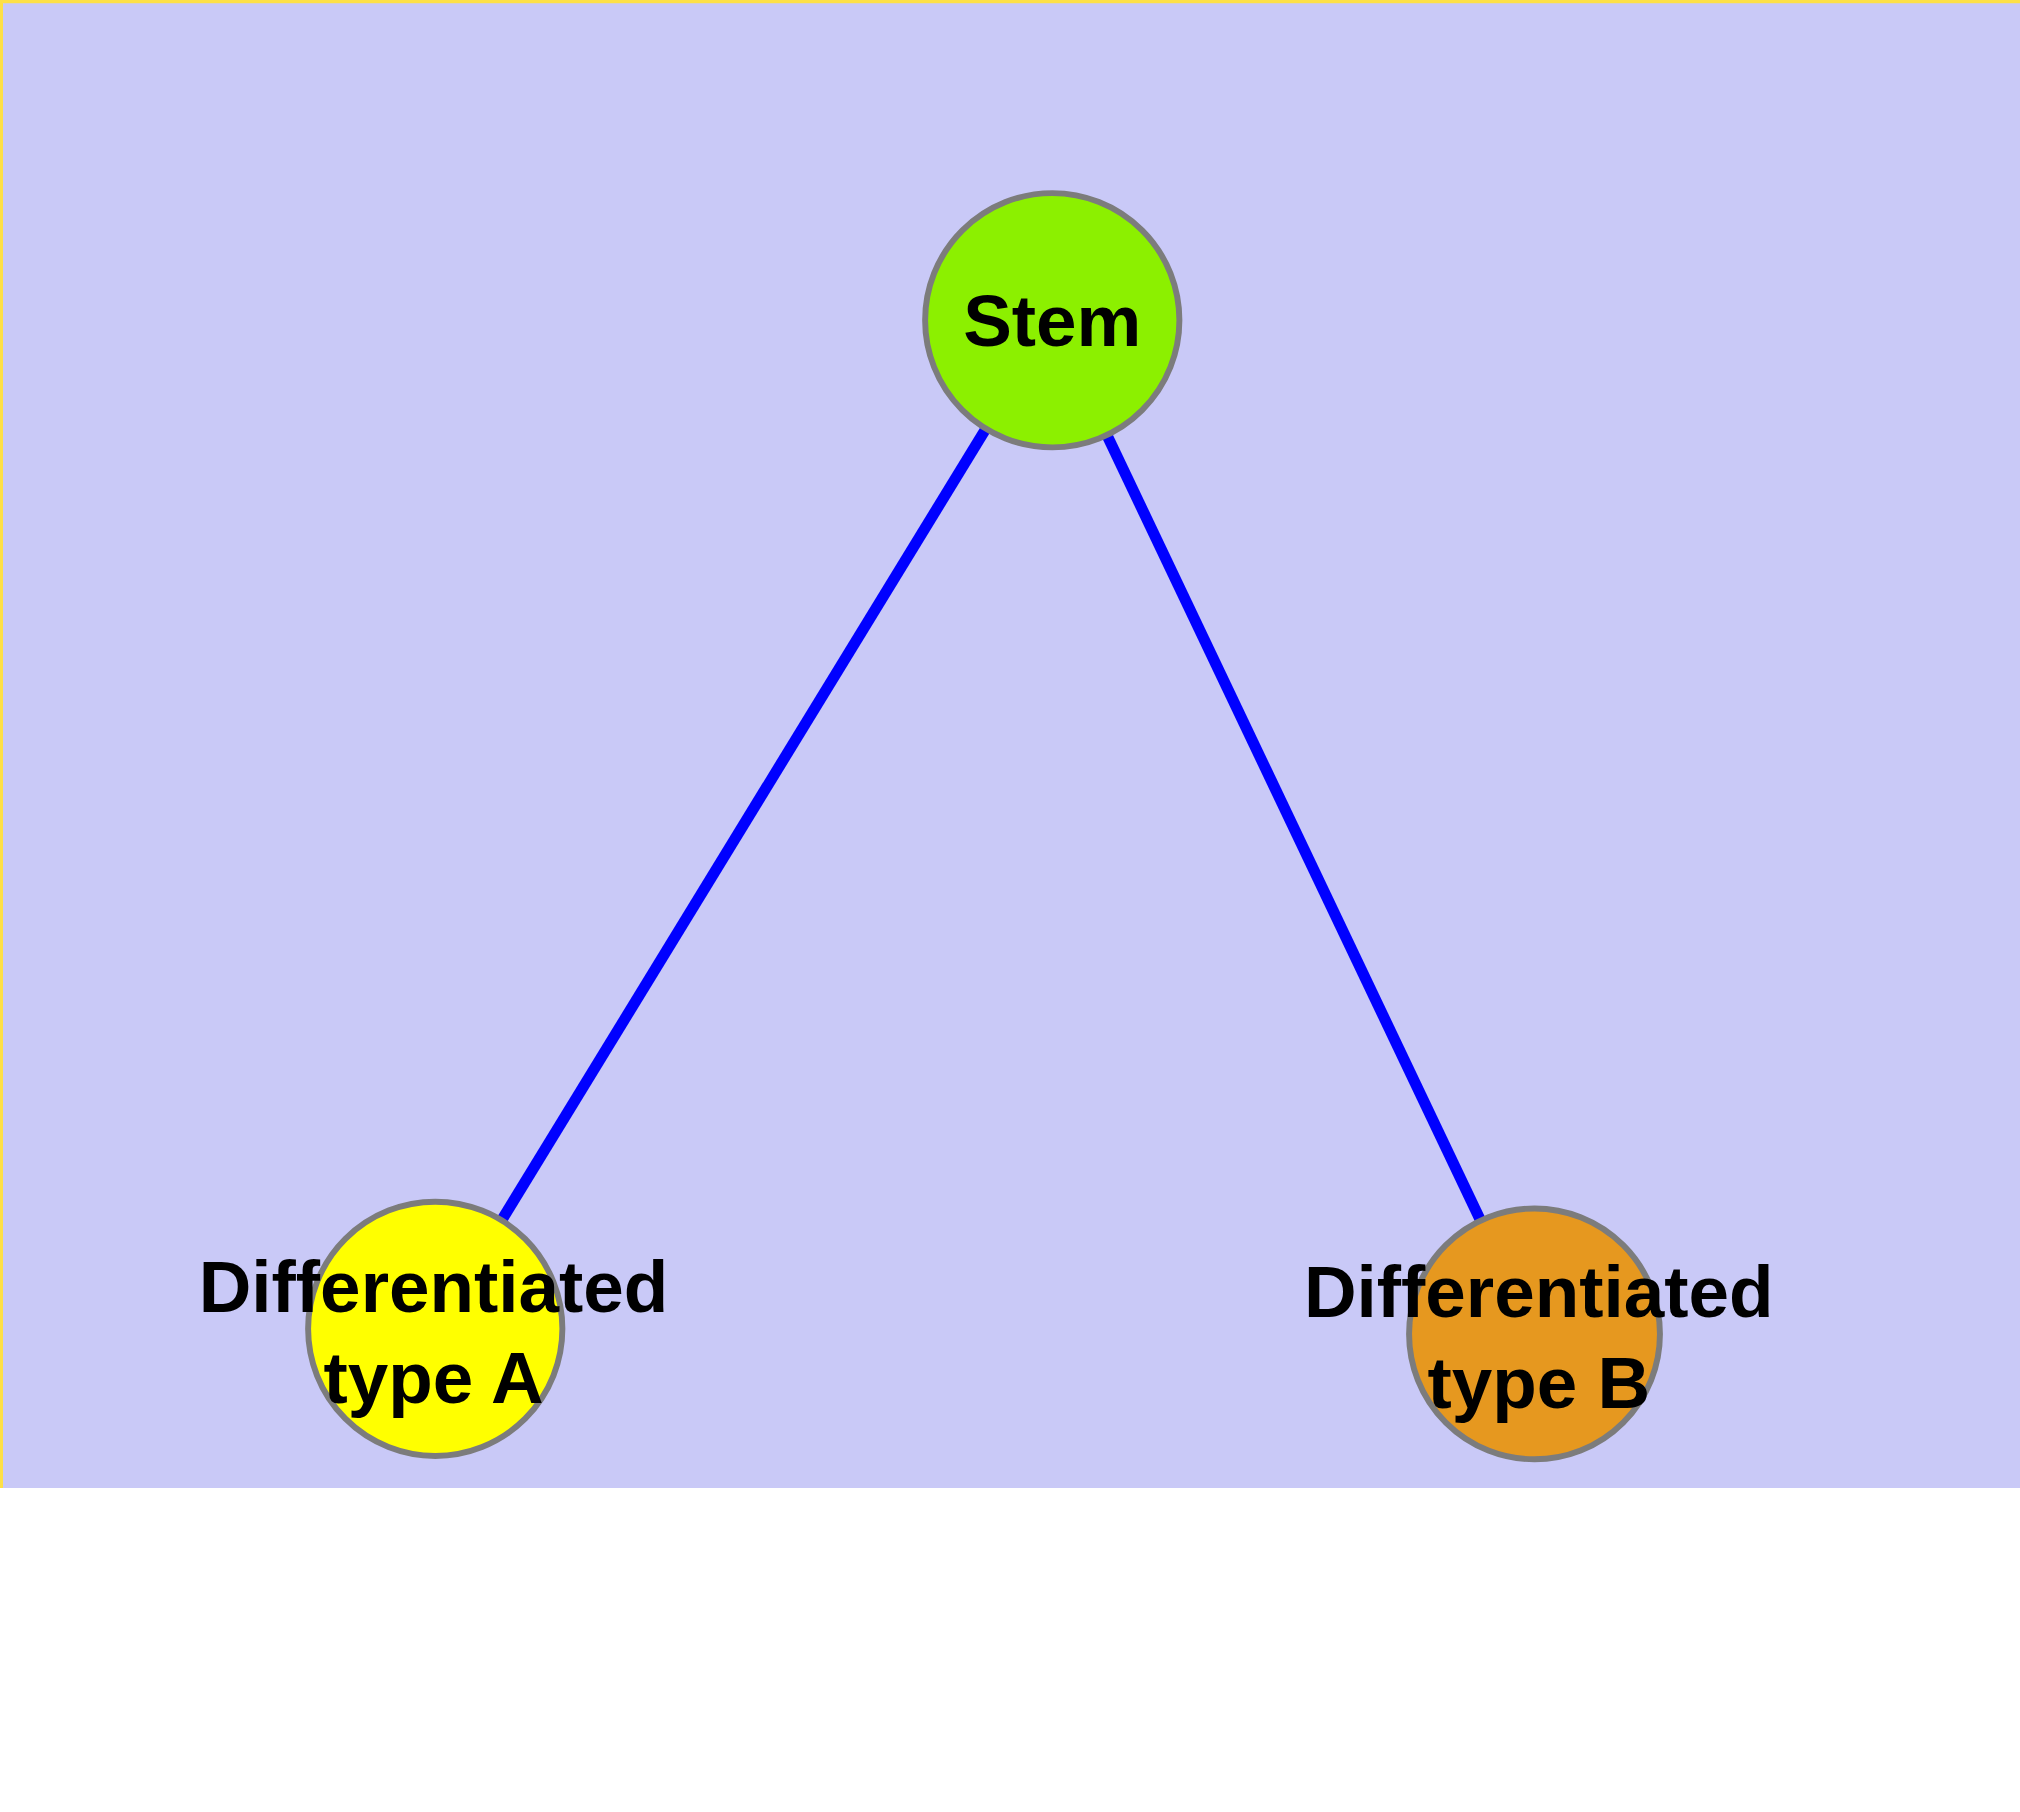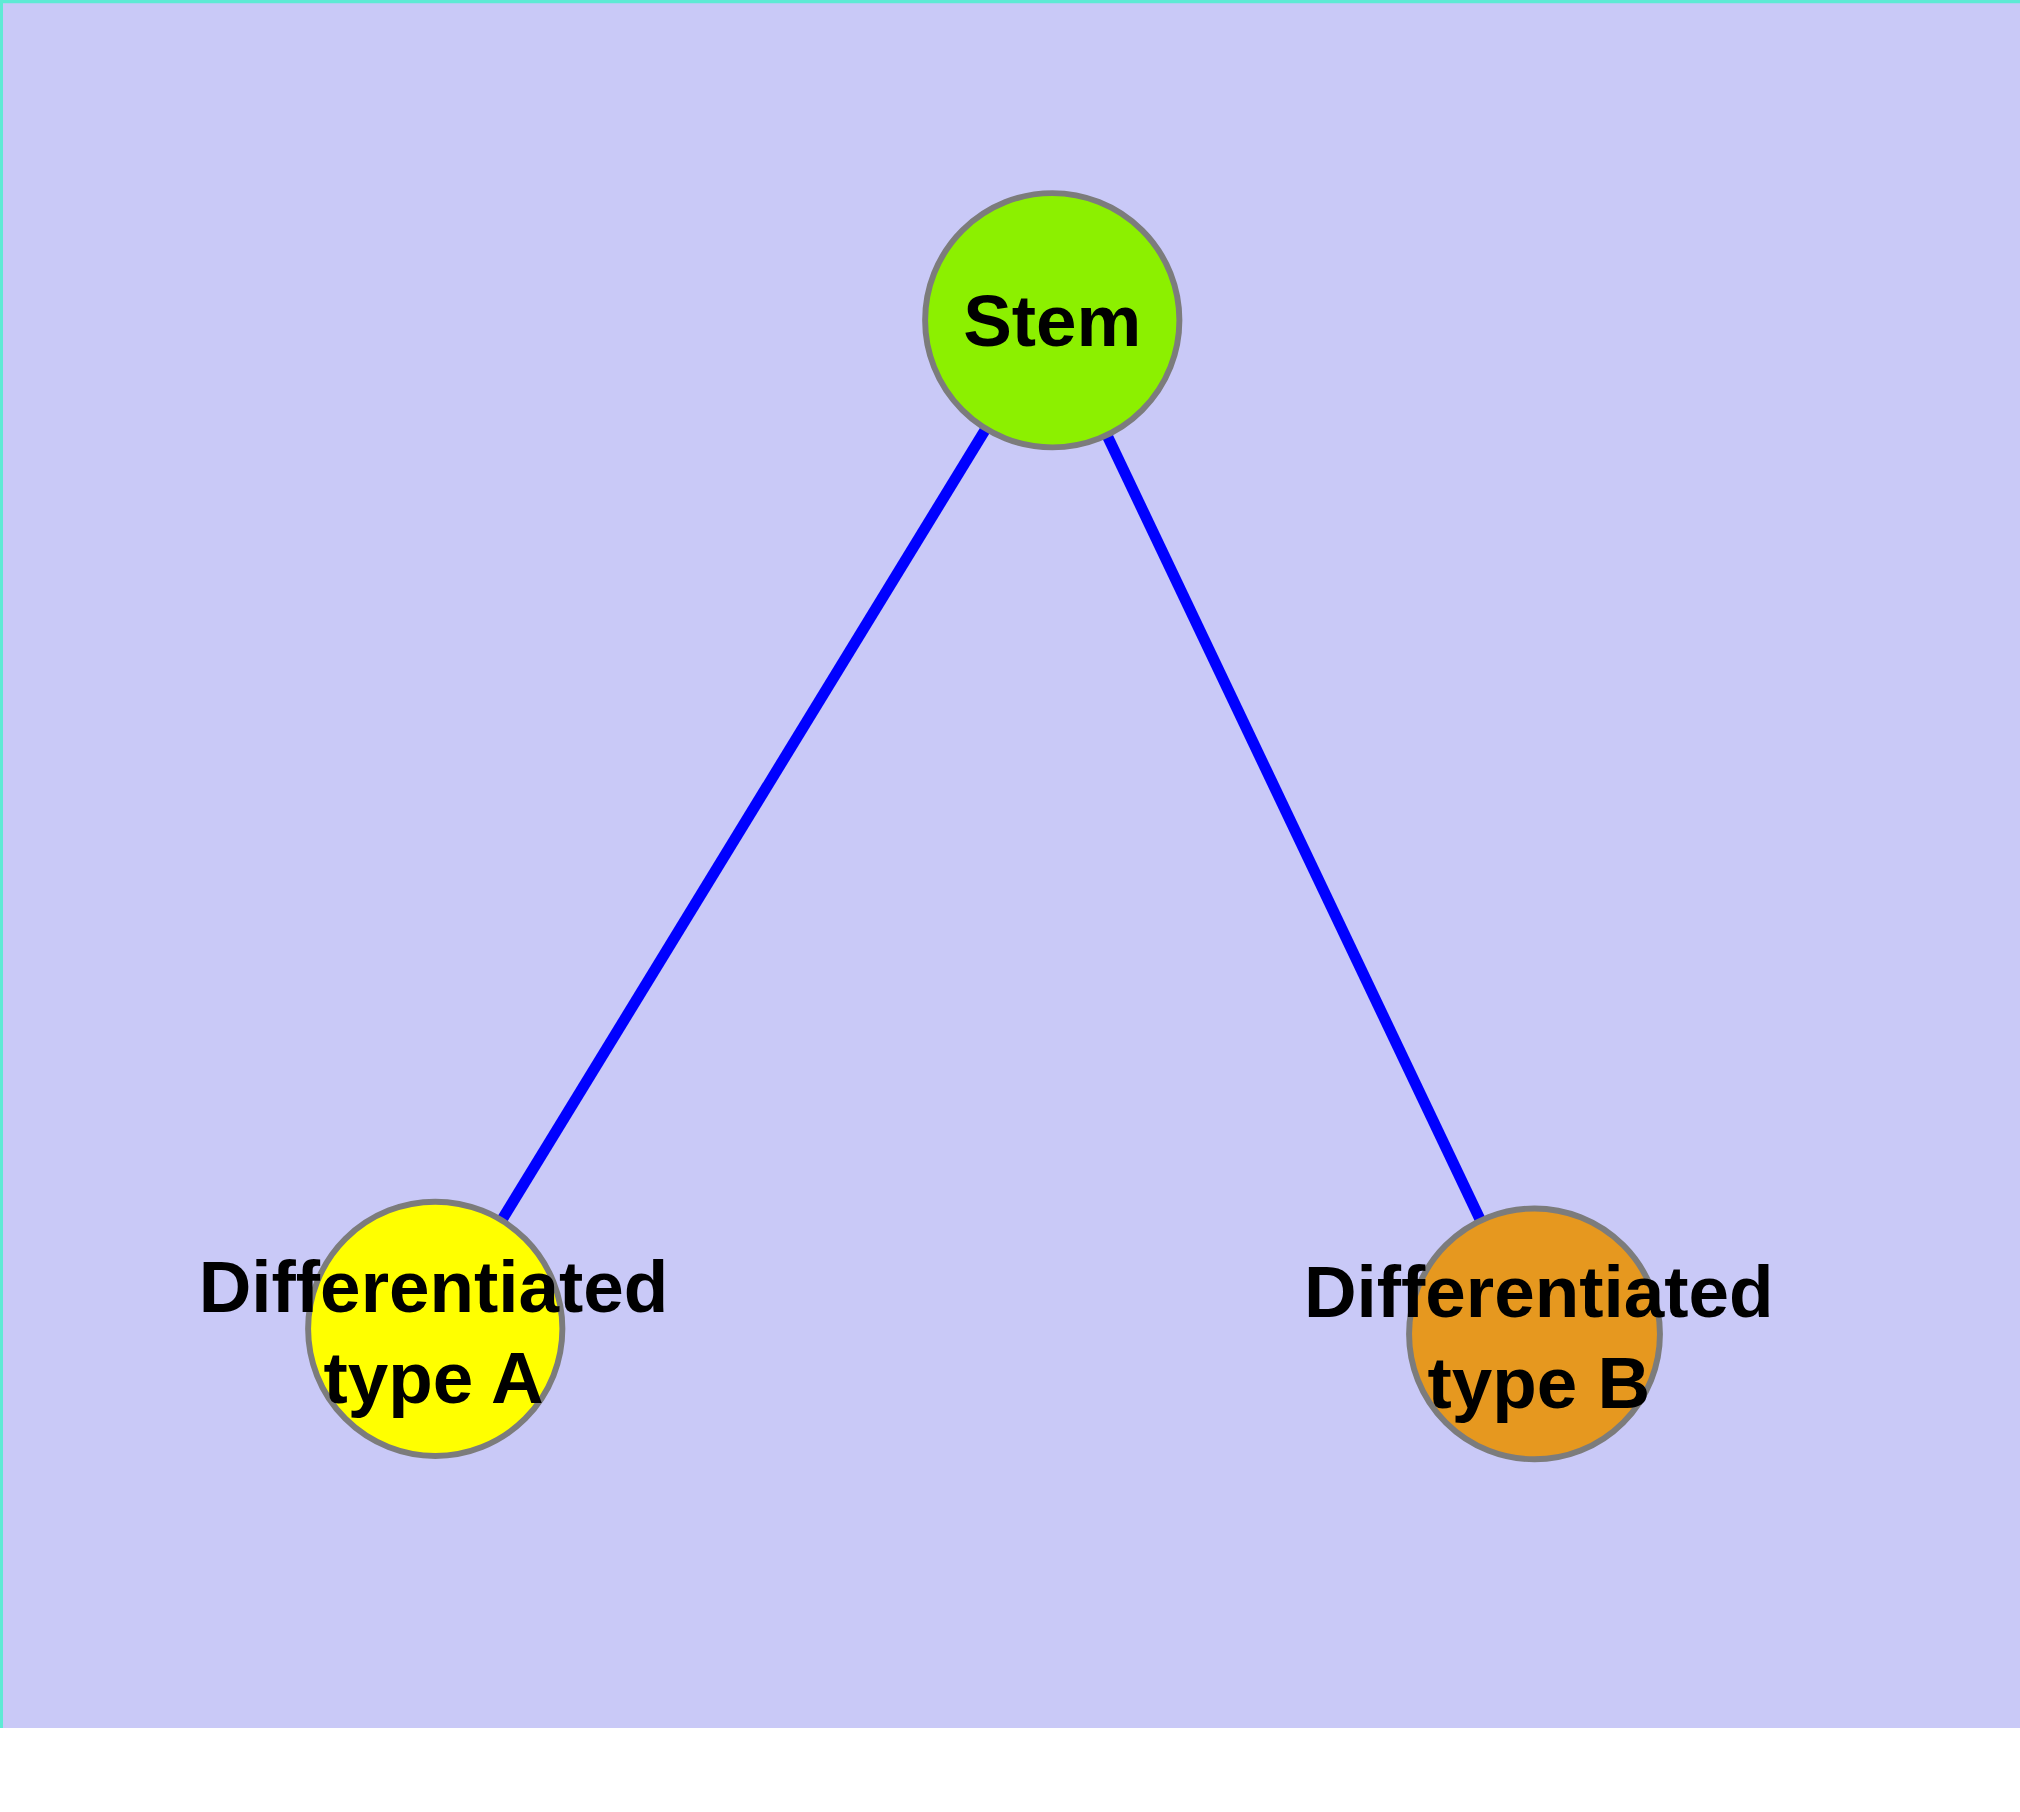--- a/index.html
+++ b/index.html
@@ -3,22 +3,22 @@
 <meta charset="utf-8">
 <style>
   html, body {
     margin: 0;
     padding: 0;
     background: #ffffff;
   }
   .canvas {
     position: relative;
     width: 2021px;
-    height: 1728px;
-    background: #5eead4;
+    height: 1488px;
+    background: #fde047;
     overflow: hidden;
   }
   .graph-svg {
     position: absolute;
     left: 2.5px;
     top: 2.5px;
     width: 2018px;
     height: 1810px;
     display: block;
   }

